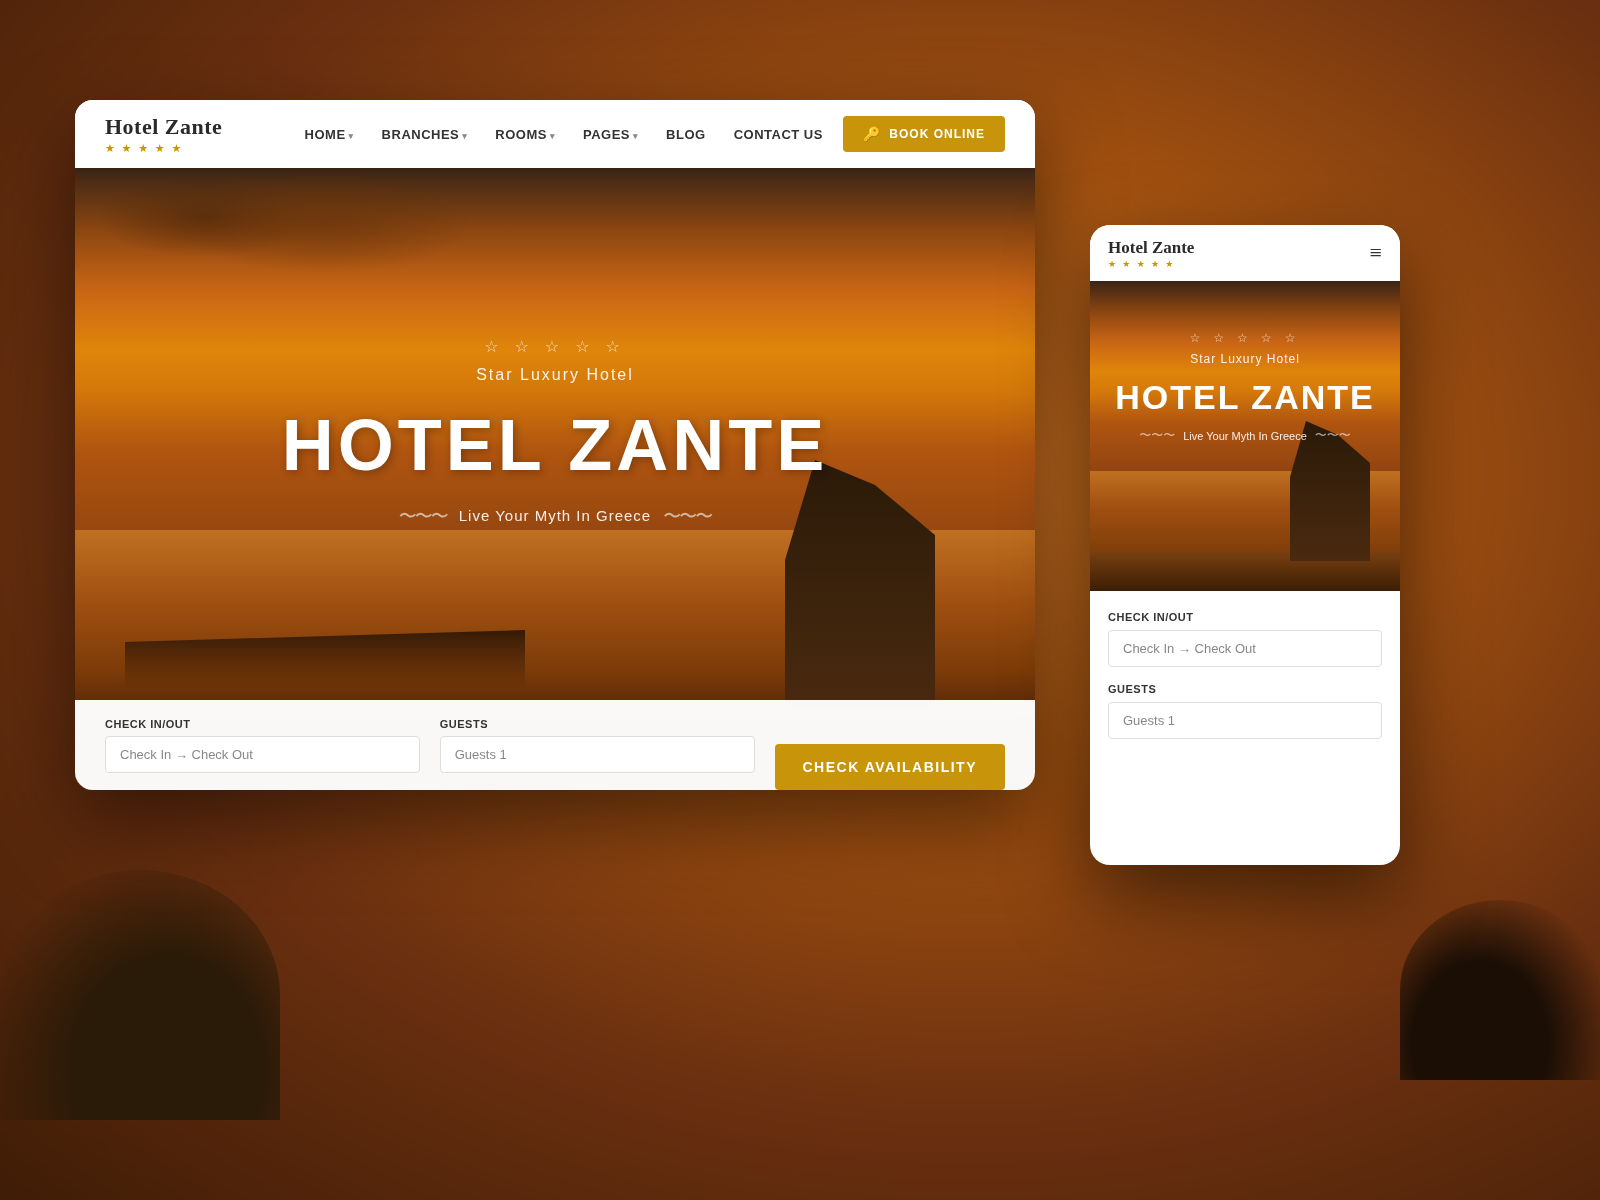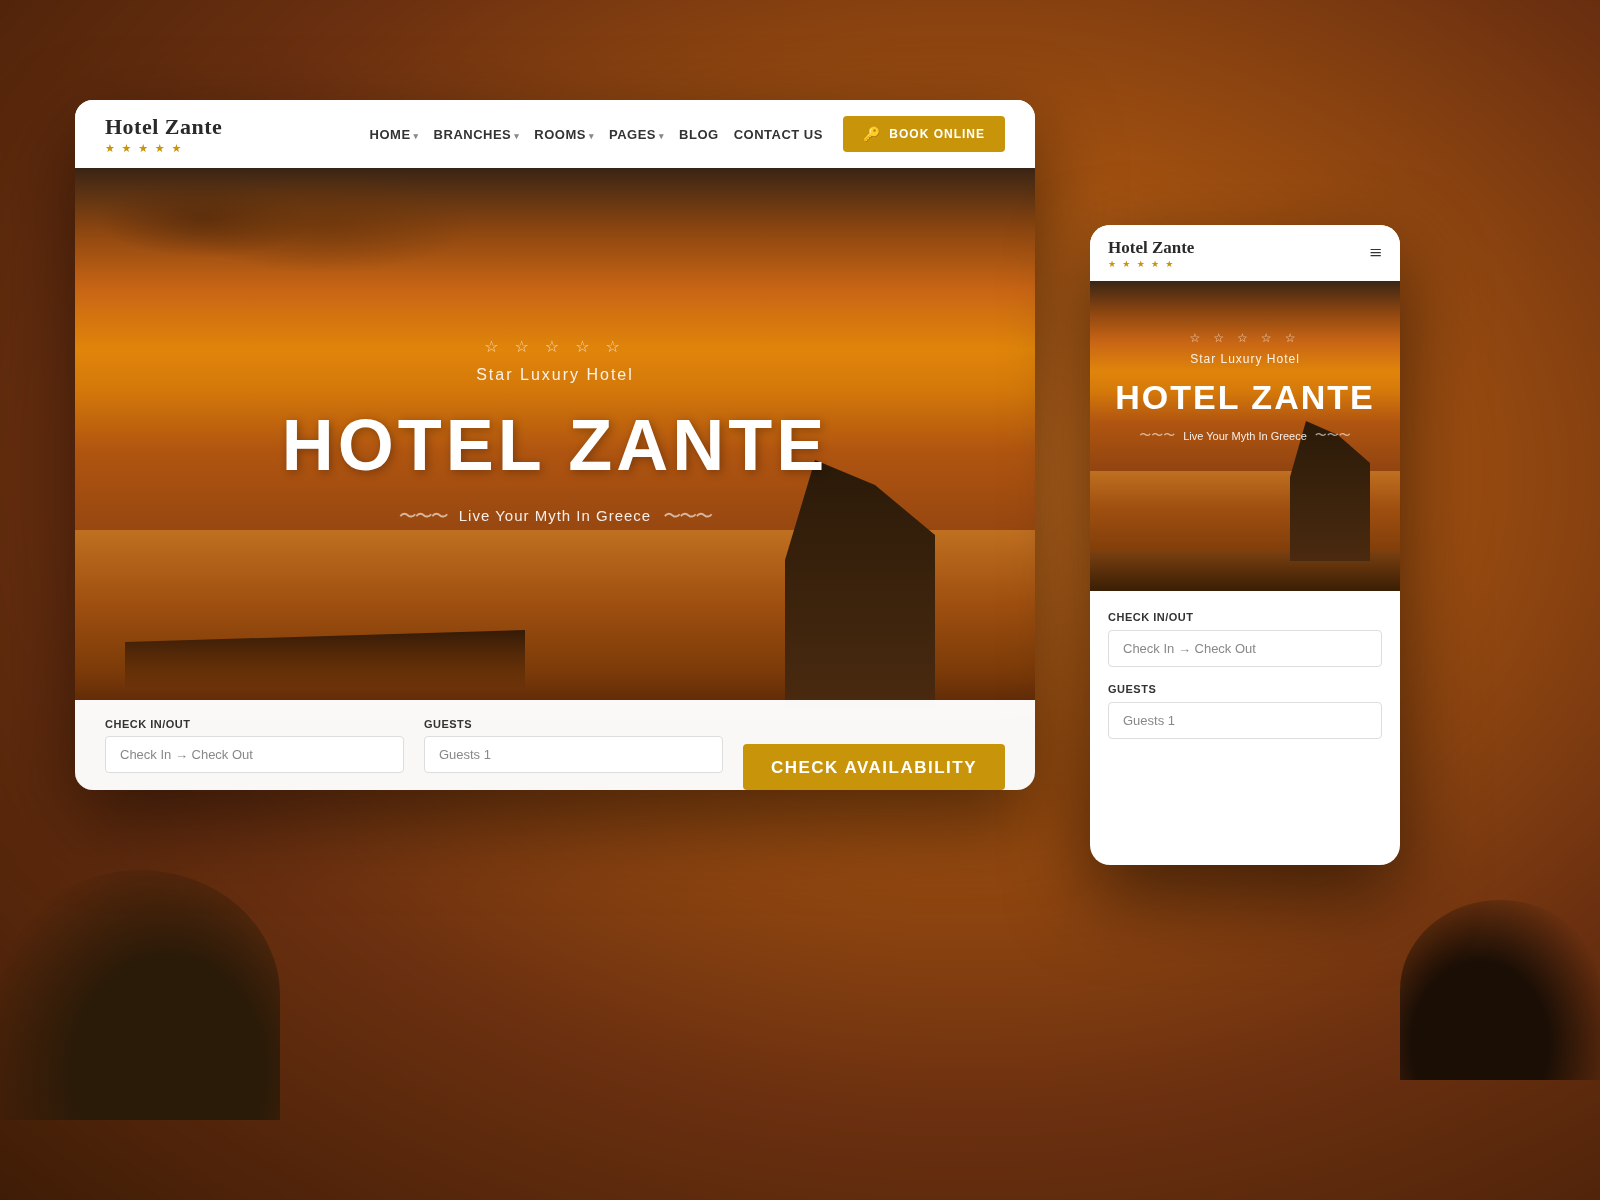--- a/index.html
+++ b/index.html
@@ -83,21 +83,21 @@
     .desktop-logo-stars {
       color: #c8940a;
       font-size: 11px;
       letter-spacing: 2px;
       margin-top: 2px;
     }
 
     .desktop-nav-links {
       display: flex;
       align-items: flex-end;
-      gap: 15px;
+      gap: 28px;
       list-style: none;
     }
 
     .desktop-nav-links li a {
       text-decoration: none;
       color: #333;
       font-size: 13px;
       font-weight: 600;
       letter-spacing: 0.5px;
       font-family: Arial, sans-serif;
@@ -302,21 +302,21 @@
       background: white;
       font-family: Arial, sans-serif;
     }
 
     .check-avail-btn {
       background: #c8940a;
       color: white;
       border: none;
       padding: 14px 28px;
       border-radius: 4px;
-      font-size: 17px;
+      font-size: 14px;
       font-weight: 700;
       letter-spacing: 1.5px;
       cursor: pointer;
       text-transform: uppercase;
       font-family: Arial, sans-serif;
       white-space: nowrap;
       height: 46px;
       align-self: flex-end;
       margin-bottom: 0;
     }

